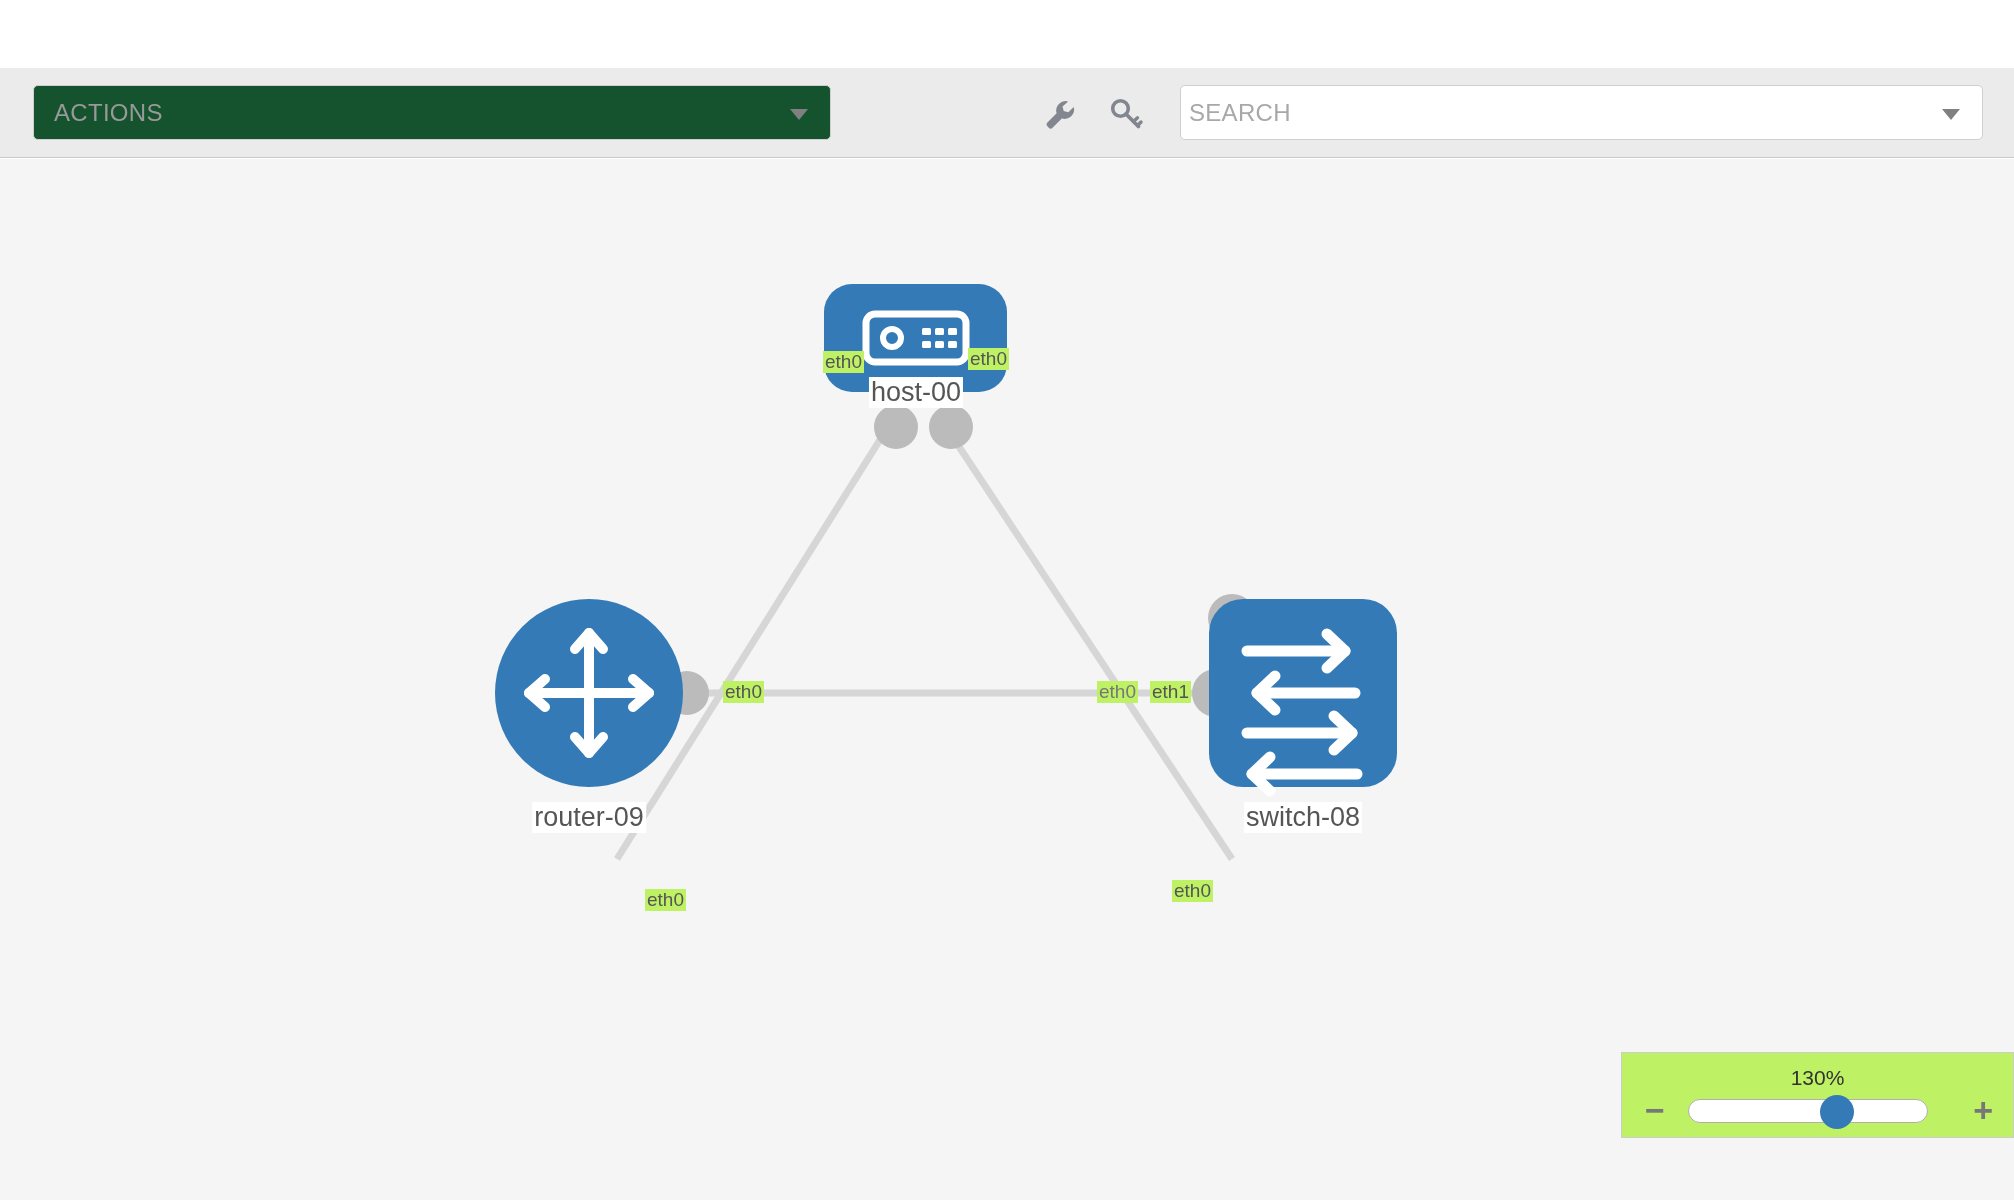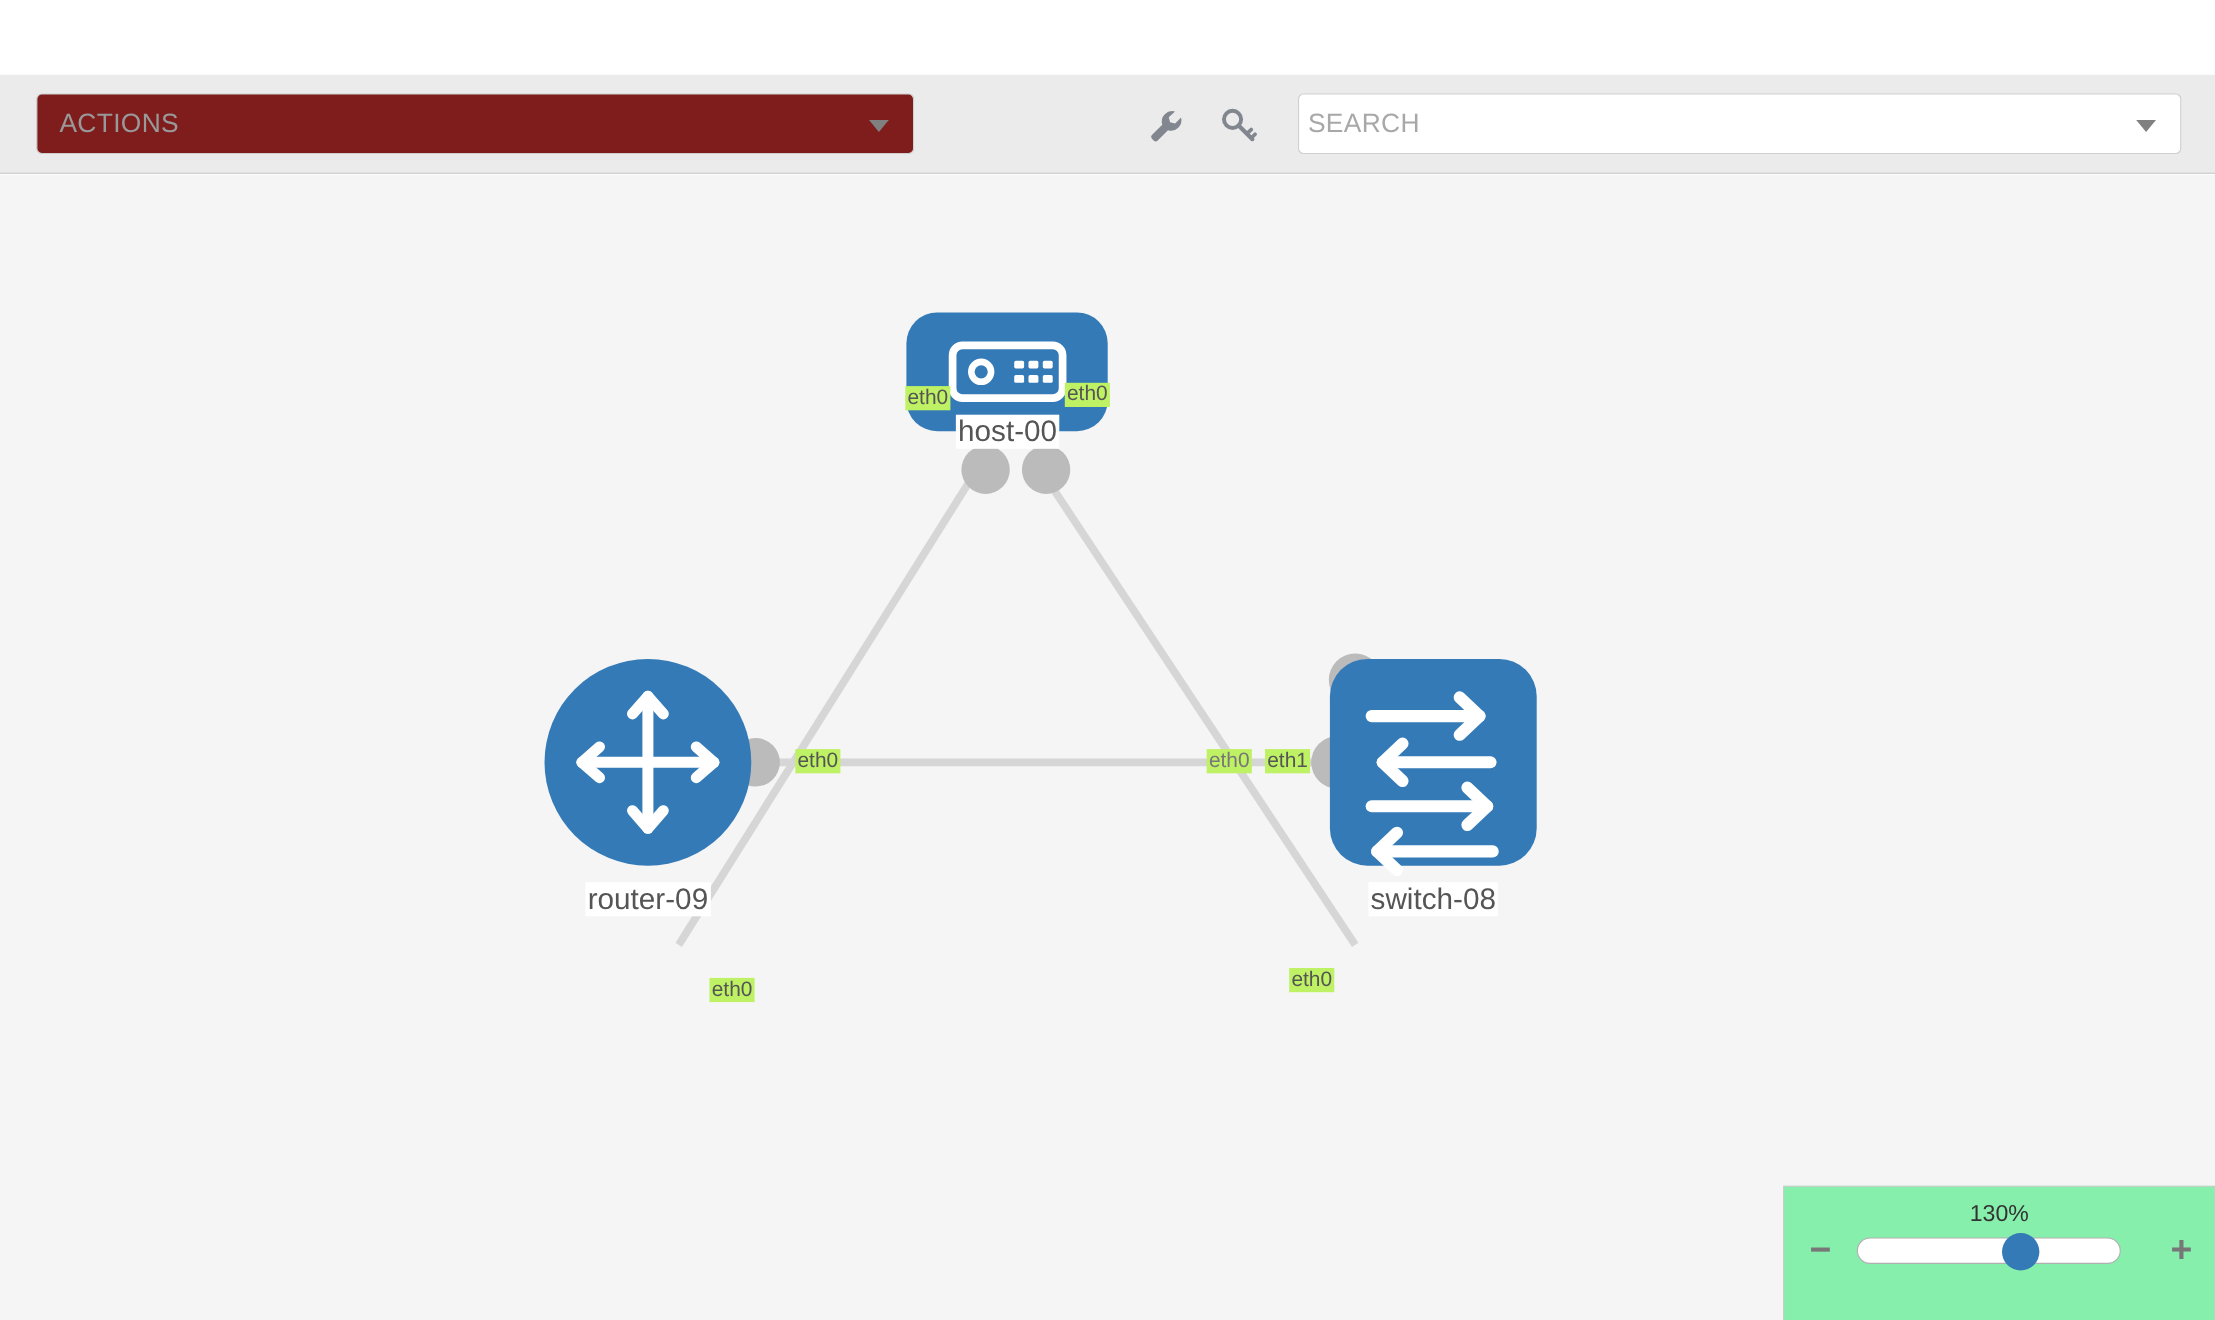--- a/index.html
+++ b/index.html
@@ -33,21 +33,21 @@
 
   
   .toolbar {
     position: absolute; left: 0; top: 68px; width: 2014px; height: 90px;
     background: #ebebeb;
     border-bottom: 1px solid #c9c9c9;
   }
   .actions-select {
     position: absolute; left: 33px; top: 85px;
     width: 798px; height: 55px;
-    background: #7f1d1d;
+    background: #14532d;
     border: 1px solid #cfcfcf;
     border-radius: 5px;
     cursor: pointer;
   }
   .actions-select .label {
     position: absolute; left: 20px; top: 13px;
     font-size: 24px; color: #999999; letter-spacing: 0.3px;
   }
   .caret {
     position: absolute; right: 22px; top: 23px;
@@ -98,23 +98,23 @@
   .iface-label {
     position: absolute;
     font-size: 19px; color: #555555;
     background: #bef264;
     white-space: nowrap;
     padding: 0 2px;
   }
 
   
   .zoom-panel {
-    position: absolute; left: 1621px; top: 1078px;
-    width: 393px; height: 123px;
-    background: #86efac;
+    position: absolute; left: 1621px; top: 1052px;
+    width: 393px; height: 86px;
+    background: #bef264;
     border: 1px solid #cccccc;
   }
   .zoom-value {
     position: absolute; left: 0; top: 13px; width: 100%;
     text-align: center;
     font-size: 21px; color: #333333;
   }
   .zoom-minus, .zoom-plus {
     position: absolute; top: 43px;
     color: #777777; font-size: 34px; font-weight: bold;

